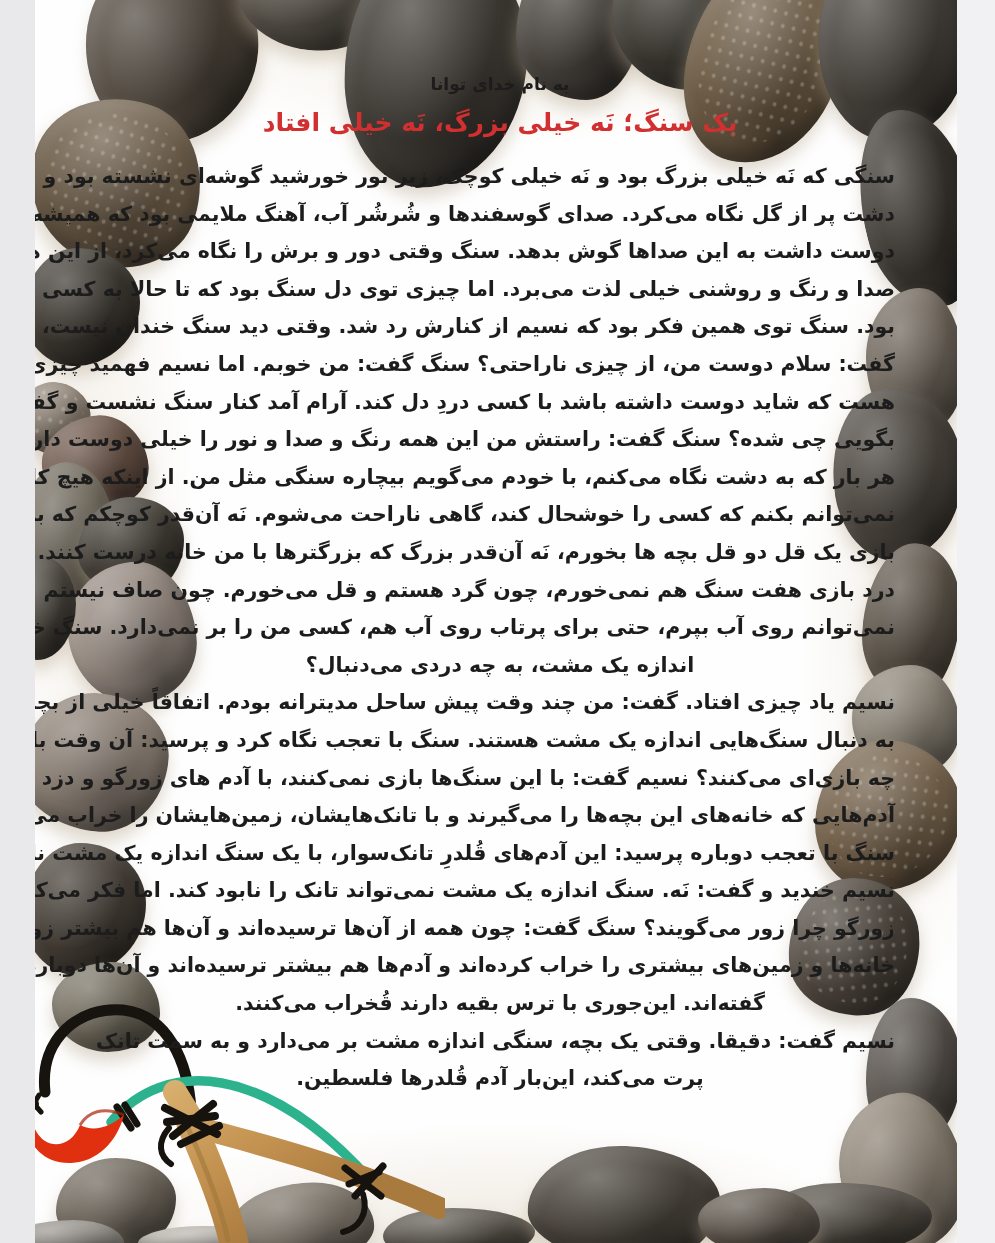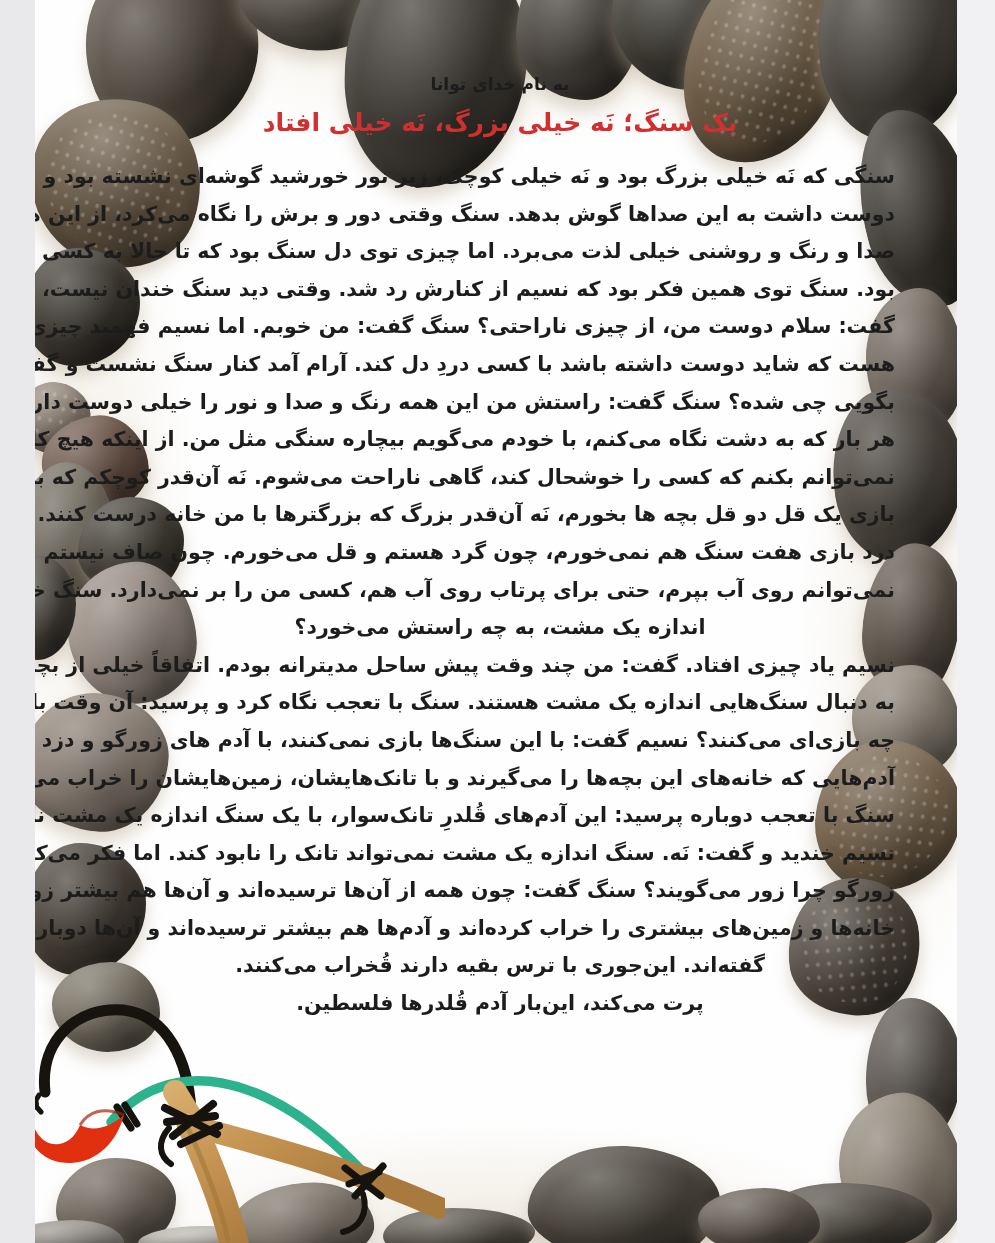--- a/index.html
+++ b/index.html
@@ -145,40 +145,42 @@
       <path d="M55,125 C63,112 78,106 99,115" fill="none" stroke="#a82208" stroke-width="3" opacity=".7"></path>
       <circle cx="8" cy="104" r="6" fill="#16120e"></circle>
     </g>
   </svg>
 
   <div class="content">
     <div class="bismillah">به نام خدای توانا</div>
     <div class="title" style="color: rgb(210, 48, 48);">یک سنگ؛ نَه خیلی بزرگ، نَه خیلی افتاد</div>
     <div class="story">
       <span class="line">سنگی که نَه خیلی بزرگ بود و نَه خیلی کوچک، زیر نور خورشید گوشه‌ای نشسته بود و به</span>
+      <span class="line">دشت پر از گل نگاه می‌کرد. صدای گوسفندها و شُرشُر آب، آهنگ ملایمی بود که همیشه</span>
       <span class="line">دوست داشت به این صداها گوش بدهد. سنگ وقتی دور و برش را نگاه می‌کرد، از این همه</span>
       <span class="line">صدا و رنگ و روشنی خیلی لذت می‌برد. اما چیزی توی دل سنگ بود که تا حالا به کسی نگفته</span>
       <span class="line">بود. سنگ توی همین فکر بود که نسیم از کنارش رد شد. وقتی دید سنگ خندان نیست، برگشت و</span>
       <span class="line">گفت: سلام دوست من، از چیزی ناراحتی؟ سنگ گفت: من خوبم. اما نسیم فهمید چیزی توی دل سنگ</span>
       <span class="line">هست که شاید دوست داشته باشد با کسی دردِ دل کند. آرام آمد کنار سنگ نشست و گفت: نمیخواهی</span>
       <span class="line">بگویی چی شده؟ سنگ گفت: راستش من این همه رنگ و صدا و نور را خیلی دوست دارم، اما</span>
       <span class="line">هر بار که به دشت نگاه می‌کنم، با خودم می‌گویم بیچاره سنگی مثل من. از اینکه هیچ کاری</span>
       <span class="line">نمی‌توانم بکنم که کسی را خوشحال کند، گاهی ناراحت می‌شوم. نَه آن‌قدر کوچکم که به درد</span>
       <span class="line">بازی یک قل دو قل بچه ها بخورم، نَه آن‌قدر بزرگ که بزرگترها با من خانه درست کنند. به</span>
       <span class="line">درد بازی هفت سنگ هم نمی‌خورم، چون گرد هستم و قل می‌خورم. چون صاف نیستم و</span>
       <span class="line">نمی‌توانم روی آب بپرم، حتی برای پرتاب روی آب هم، کسی من را بر نمی‌دارد. سنگ خاکستری</span>
-      <span class="line">اندازه یک مشت، به چه راستش می‌خورد؟</span>
+      <span class="line">اندازه یک مشت، به چه دردی می‌دنبال؟</span>
       <span class="line">نسیم یاد چیزی افتاد. گفت: من چند وقت پیش ساحل مدیترانه بودم. اتفاقاً خیلی از بچه‌های فلسطین</span>
       <span class="line">به دنبال سنگ‌هایی اندازه یک مشت هستند. سنگ با تعجب نگاه کرد و پرسید: آن وقت با سنگ</span>
       <span class="line">چه بازی‌ای می‌کنند؟ نسیم گفت: با این سنگ‌ها بازی نمی‌کنند، با آدم های زورگو و دزد می‌جنگند.</span>
       <span class="line">آدم‌هایی که خانه‌های این بچه‌ها را می‌گیرند و با تانک‌هایشان، زمین‌هایشان را خراب می کنند.</span>
       <span class="line">سنگ با تعجب دوباره پرسید: این آدم‌های قُلدرِ تانک‌سوار، با یک سنگ اندازه یک مشت نابود می‌شوند؟</span>
       <span class="line">نسیم خندید و گفت: نَه. سنگ اندازه یک مشت نمی‌تواند تانک را نابود کند. اما فکر می‌کنی آدم‌های</span>
       <span class="line">زورگو چرا زور می‌گویند؟ سنگ گفت: چون همه از آن‌ها ترسیده‌اند و آن‌ها هم بیشتر زور گفته‌اند و</span>
       <span class="line">خانه‌ها و زمین‌های بیشتری را خراب کرده‌اند و آدم‌ها هم بیشتر ترسیده‌اند و آن‌ها دوباره بیشتر زور</span>
       <span class="line">گفته‌اند. این‌جوری با ترس بقیه دارند قُخراب می‌کنند.</span>
+      <span class="line">نسیم گفت: دقیقا. وقتی یک بچه، سنگی اندازه مشت بر می‌دارد و به سمت تانک</span>
       <span class="line">پرت می‌کند، این‌بار آدم قُلدرها فلسطین.</span>
     </div>
   </div>
 
   <div class="strip left"></div>
   <div class="strip right"></div>
 </div>
 
 </body></html>

